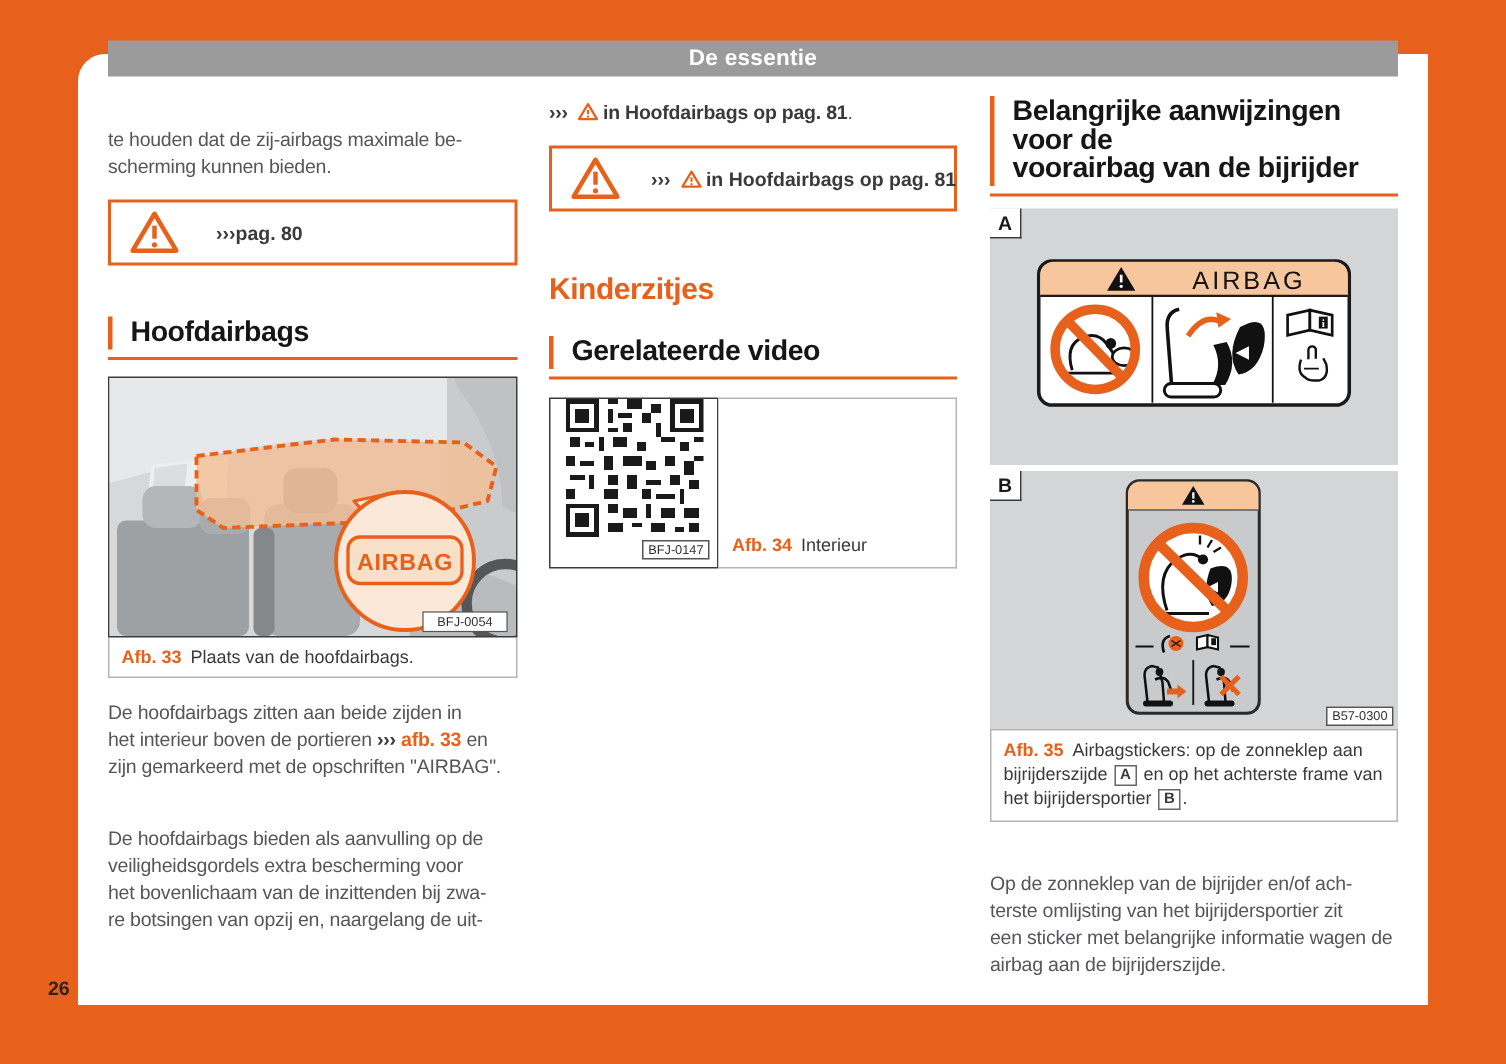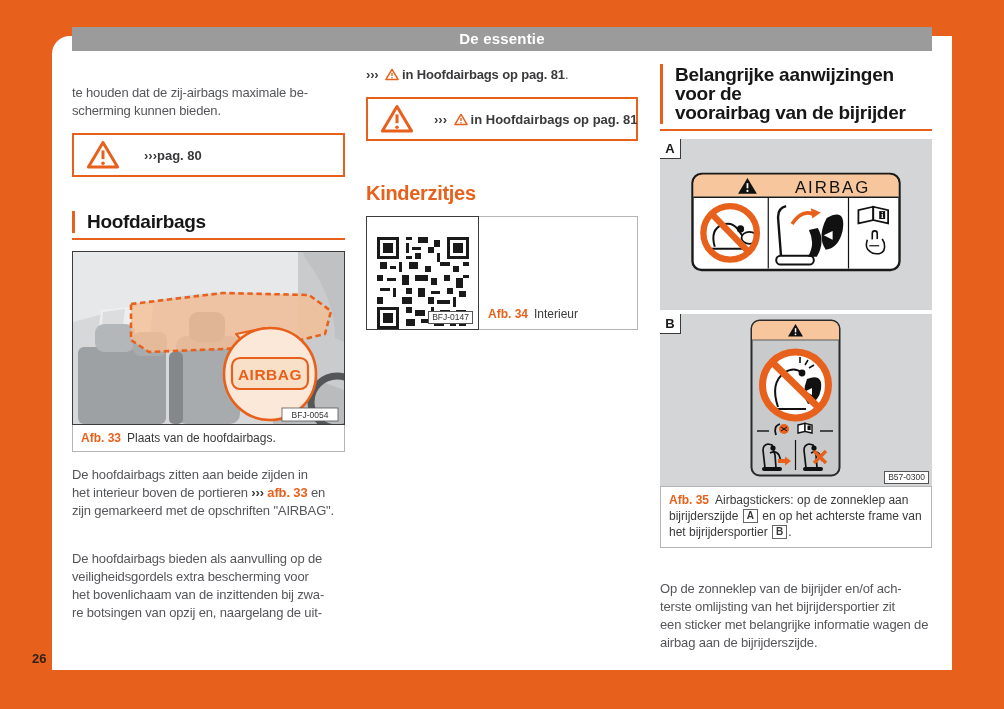--- a/index.html
+++ b/index.html
@@ -59,21 +59,21 @@
   .fig-caption{
     border:1px solid #B5B5B5;border-top:none;padding:5px 8px 5px 8px;
     font-size:12px;line-height:16px;color:#3A3A3C;white-space:pre-line;
   }
   .fig-ref{font-weight:bold;color:#E8611C;margin-right:6px;}
 
   .qr-row{display:flex;margin-top:12px;height:114px;}
   .qr-box{
     width:113px;height:114px;border:1px solid #3C3C3C;box-sizing:border-box;
     background:#fff;position:relative;flex:0 0 auto;
-    display:flex;align-items:flex-end;justify-content:center;
+    display:flex;align-items:flex-start;justify-content:center;
   }
   .qr-box svg{width:92px;height:92px;}
   .code-tag{
     position:absolute;background:#fff;border:1px solid #555;
     font-size:8.5px;line-height:11px;color:#333;padding:0 3px;
     font-family:"Liberation Sans",sans-serif;
   }
   .qr-code-tag{right:5px;bottom:5px;}
   .qr-caption{
     flex:1;border:1px solid #B5B5B5;border-left:none;box-sizing:border-box;
@@ -197,20 +197,24 @@
     </svg>
     <span class="warn-text" style="margin-left:20px;"><span class="chev">››› </span><svg class="tri-sm" viewBox="0 0 20 18">
           <path d="M10 1.8 L18.6 16 L1.4 16 Z" fill="none" stroke="#E8611C" stroke-width="2.2" stroke-linejoin="round"></path>
           <line x1="10" y1="7" x2="10" y2="11.3" stroke="#E8611C" stroke-width="2"></line>
           <circle cx="10" cy="13.7" r="1.1" fill="#E8611C"></circle>
         </svg><span>in Hoofdairbags op pag. 81</span></span>
   </div>
 
   <h2 class="chapter-head">Kinderzitjes</h2>
 
+  <div class="mt20">
+    <div class="sec-head">Gerelateerde video</div>
+    <div class="sec-rule"></div>
+  </div>
 
   <div class="qr-row">
     <div class="qr-box">
       <svg viewBox="0 0 29 29" shape-rendering="crispEdges">
         <rect width="29" height="29" fill="#fff"></rect>
         <g fill="#1a1a1a">
           <rect x="0" y="0" width="7" height="7"></rect>
             <rect x="22" y="0" width="7" height="7"></rect>
             <rect x="0" y="22" width="7" height="7"></rect>
           <rect x="1" y="1" width="5" height="5" fill="#fff"></rect>

